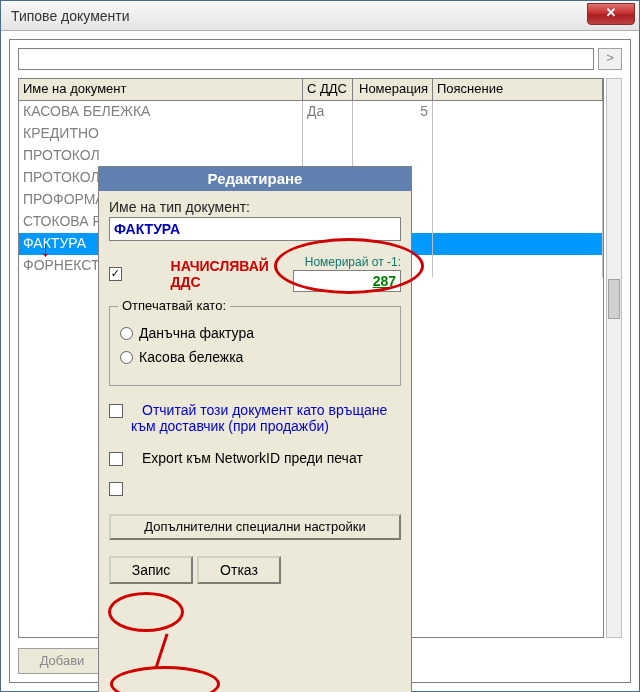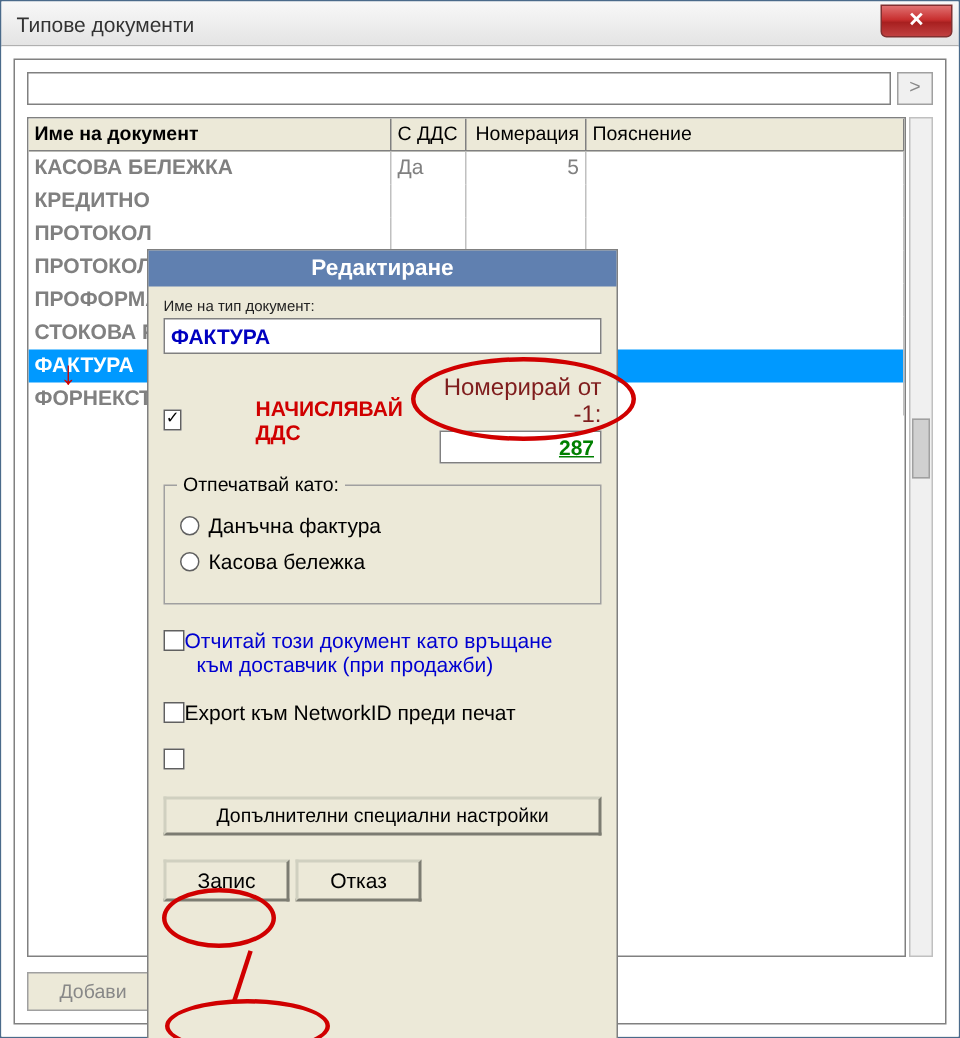--- a/index.html
+++ b/index.html
@@ -89,21 +89,21 @@
     border-bottom: 1px solid #808080;
     height: 22px;
     font-size: 13px;
   }
   .gh {
     border-right: 1px solid #808080;
     padding: 2px 4px;
     white-space: nowrap;
     overflow: hidden;
   }
-  .col-name { width: 242px; font-weight: bold; }
+  .col-name { width: 284px; }
   .col-dds  { width: 50px; }
   .col-num  { width: 80px; text-align: right; }
   .col-desc { flex: 1; }
   .grid-body { }
   .grid-row {
     display: flex;
     height: 22px;
     color: #808080;
     font-size: 14px;
   }
@@ -158,21 +158,21 @@
   .dlg-title {
     height: 24px;
     background: #6080b0;
     color: #fff;
     font-weight: bold;
     text-align: center;
     line-height: 24px;
     font-size: 15px;
   }
   .dlg-body { padding: 8px 10px; font-size: 13px; }
-  .lbl { font-size: 10px; color: #222; margin-bottom: 2px; }
+  .lbl { font-size: 14px; color: #222; margin-bottom: 2px; }
   .txt {
     width: 100%; height: 24px;
     border: 1px solid #808080;
     background: #fff;
     padding: 2px 4px;
     color: #0000c0;
     font-weight: bold;
     font-size: 14px;
   }
   .row2 {
@@ -183,21 +183,21 @@
     width: 14px; height: 14px;
     border: 1px solid #606060;
     background: #fff;
     display: inline-flex;
     align-items: center; justify-content: center;
     font-size: 11px; line-height: 1;
     color: #000;
   }
   .dds-label { color: #d00000; font-weight: bold; font-size: 14px; padding-left: 43px; }
   .numfrom-wrap { margin-left: auto; text-align: right; }
-  .numfrom-lbl { color: #7f1d1d; font-size: 16px; display: block; margin-bottom: 1px;}
+  .numfrom-lbl { color: #0f766e; font-size: 12px; display: block; margin-bottom: 1px;}
   .numfrom {
     width: 108px; height: 22px;
     border: 1px solid #808080;
     background: #fff;
     color: #008000;
     font-weight: bold;
     font-size: 14px;
     text-align: right;
     padding: 1px 4px;
     text-decoration: underline;
@@ -215,21 +215,21 @@
     padding: 0 4px;
     font-size: 13px;
   }
   .radio-row { display: flex; align-items: center; gap: 6px; margin: 8px 0; font-size: 14px;}
   .radio {
     width: 13px; height: 13px;
     border: 1px solid #606060;
     border-radius: 50%;
     background: #fff;
   }
-  .check-row { display: flex; align-items: center; gap: 0; margin-top: 16px; font-size: 14px;}
+  .check-row { display: flex; align-items: flex-end; gap: 19px; margin-top: 16px; font-size: 14px;}
   .blue { color: #0000d0; }
   .link-indent { margin-left: 22px; color: #0000d0; font-size: 14px;}
   .wide-btn {
     margin-top: 18px;
     width: 100%; height: 26px;
     border: 2px outset #d0d0c0;
     background: #ece9d8;
     font-size: 13px;
     text-align: center;
     line-height: 22px;

